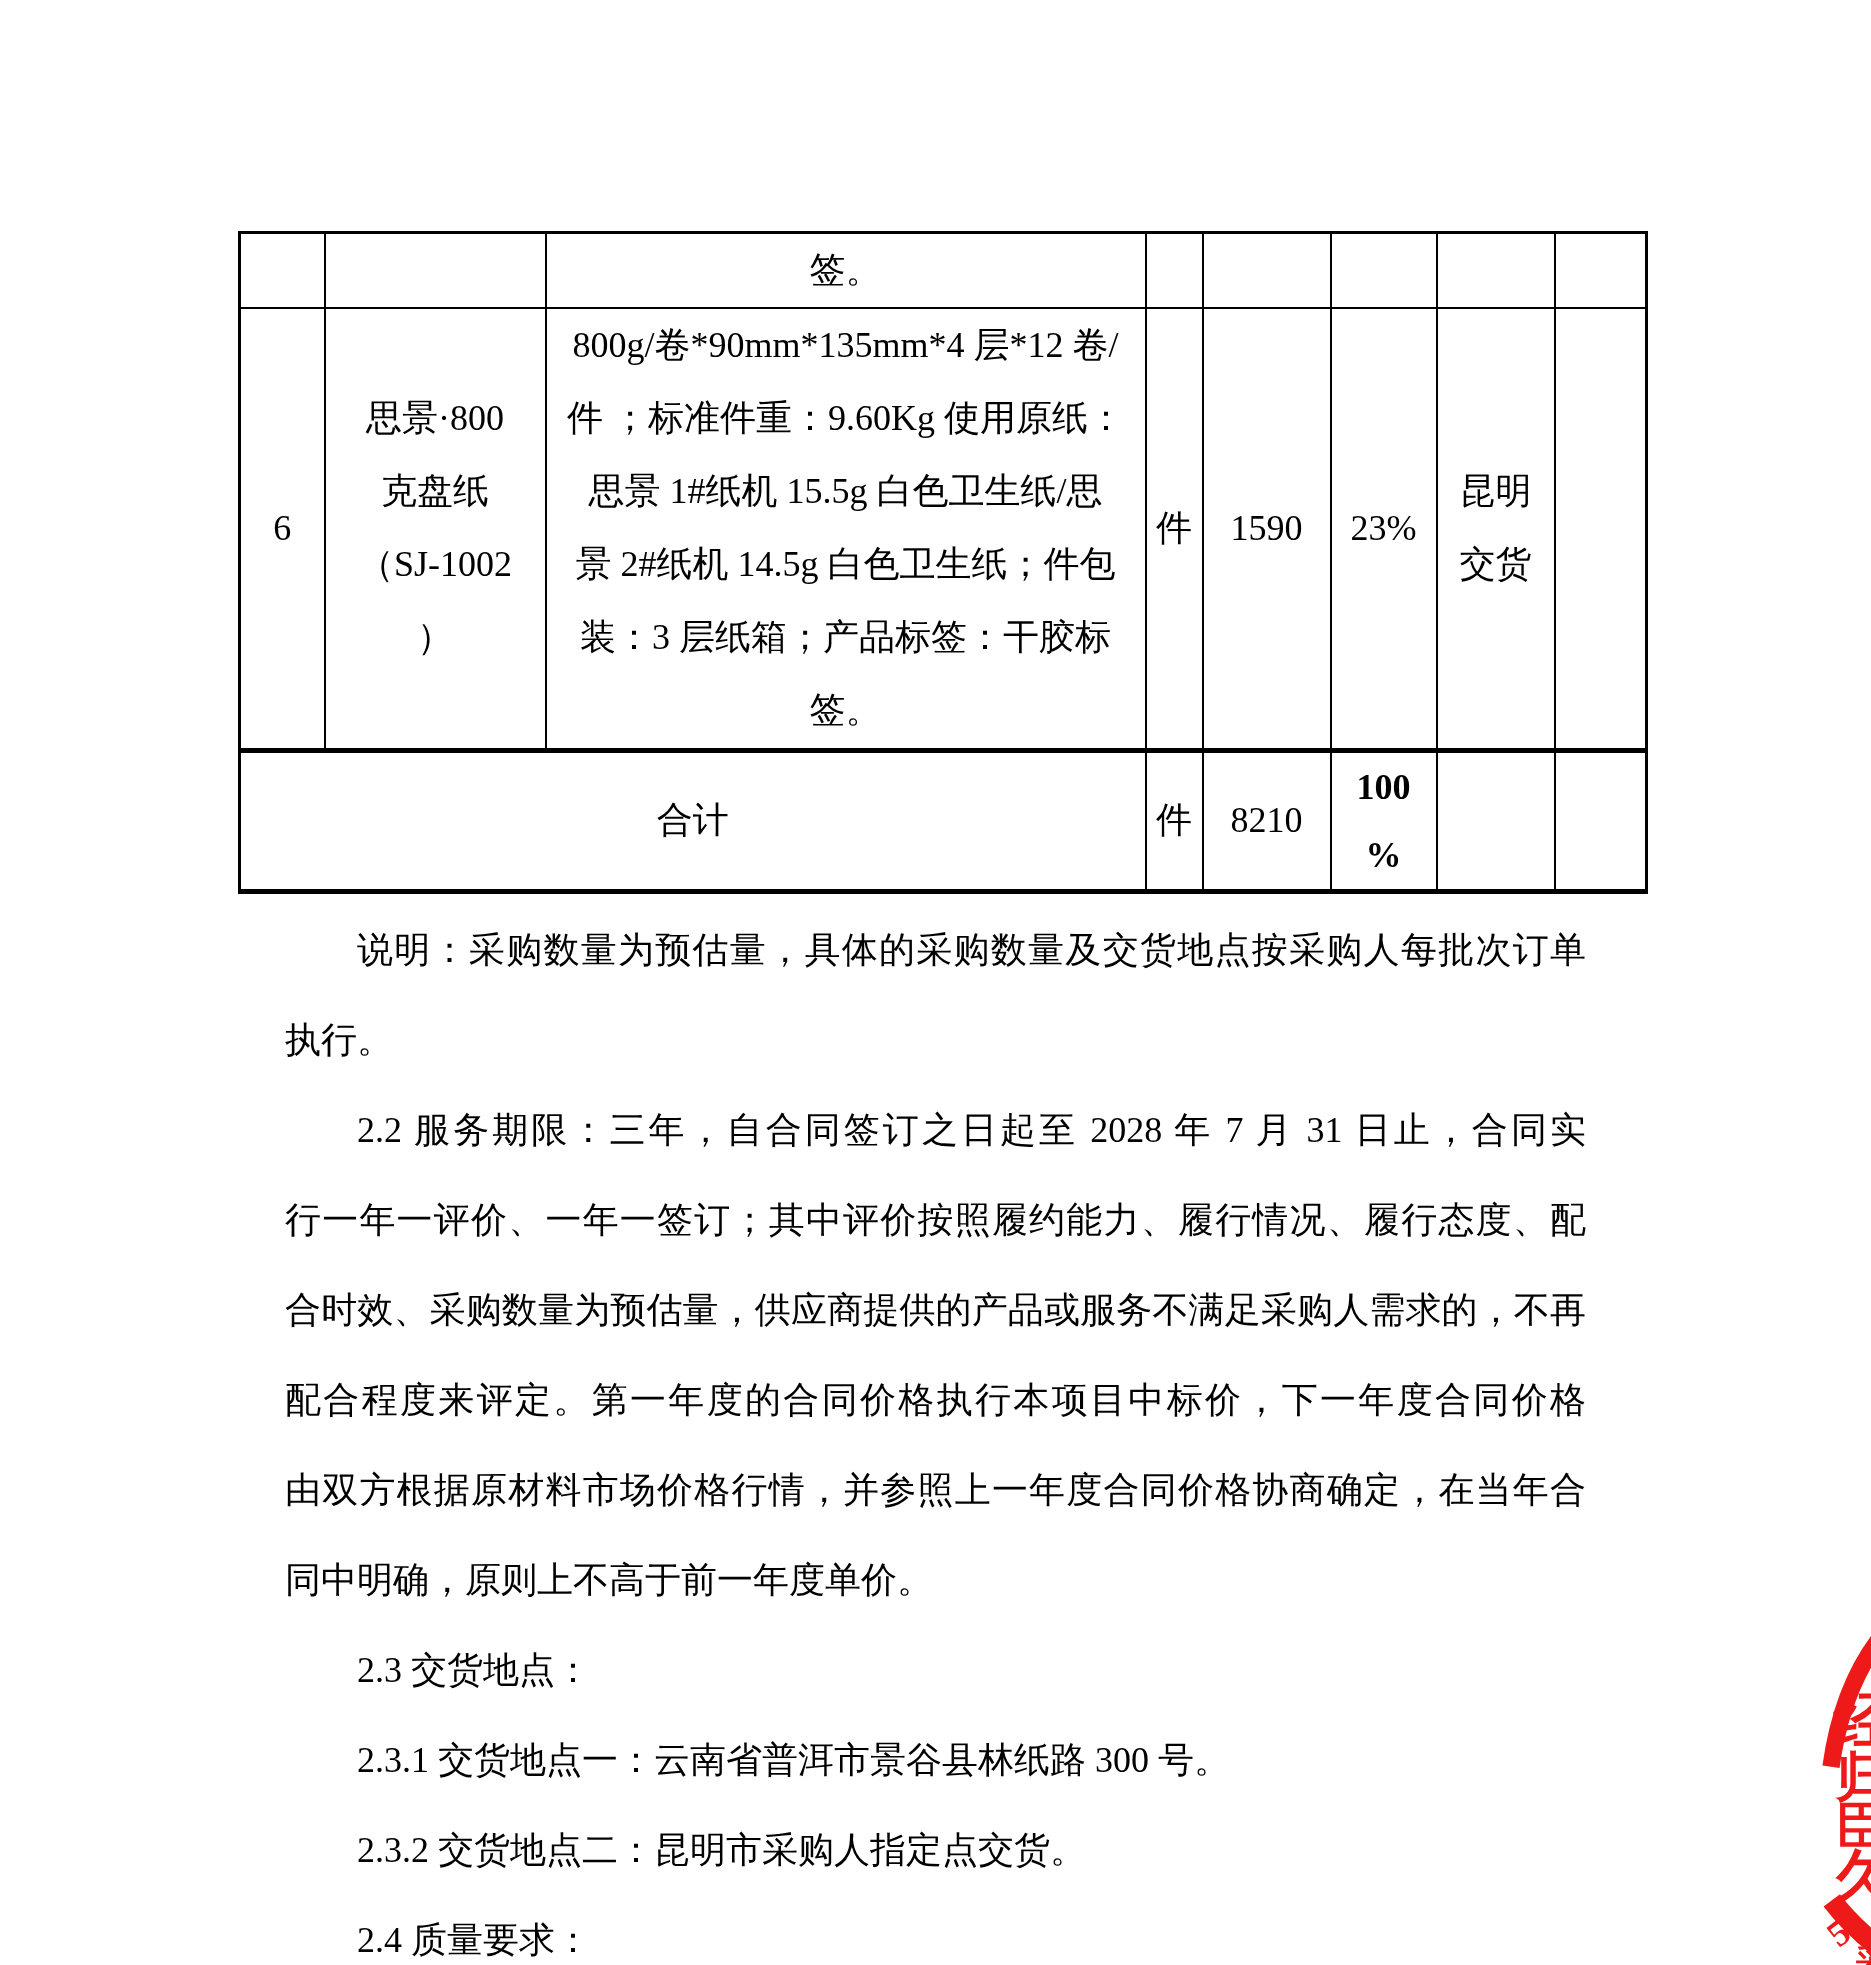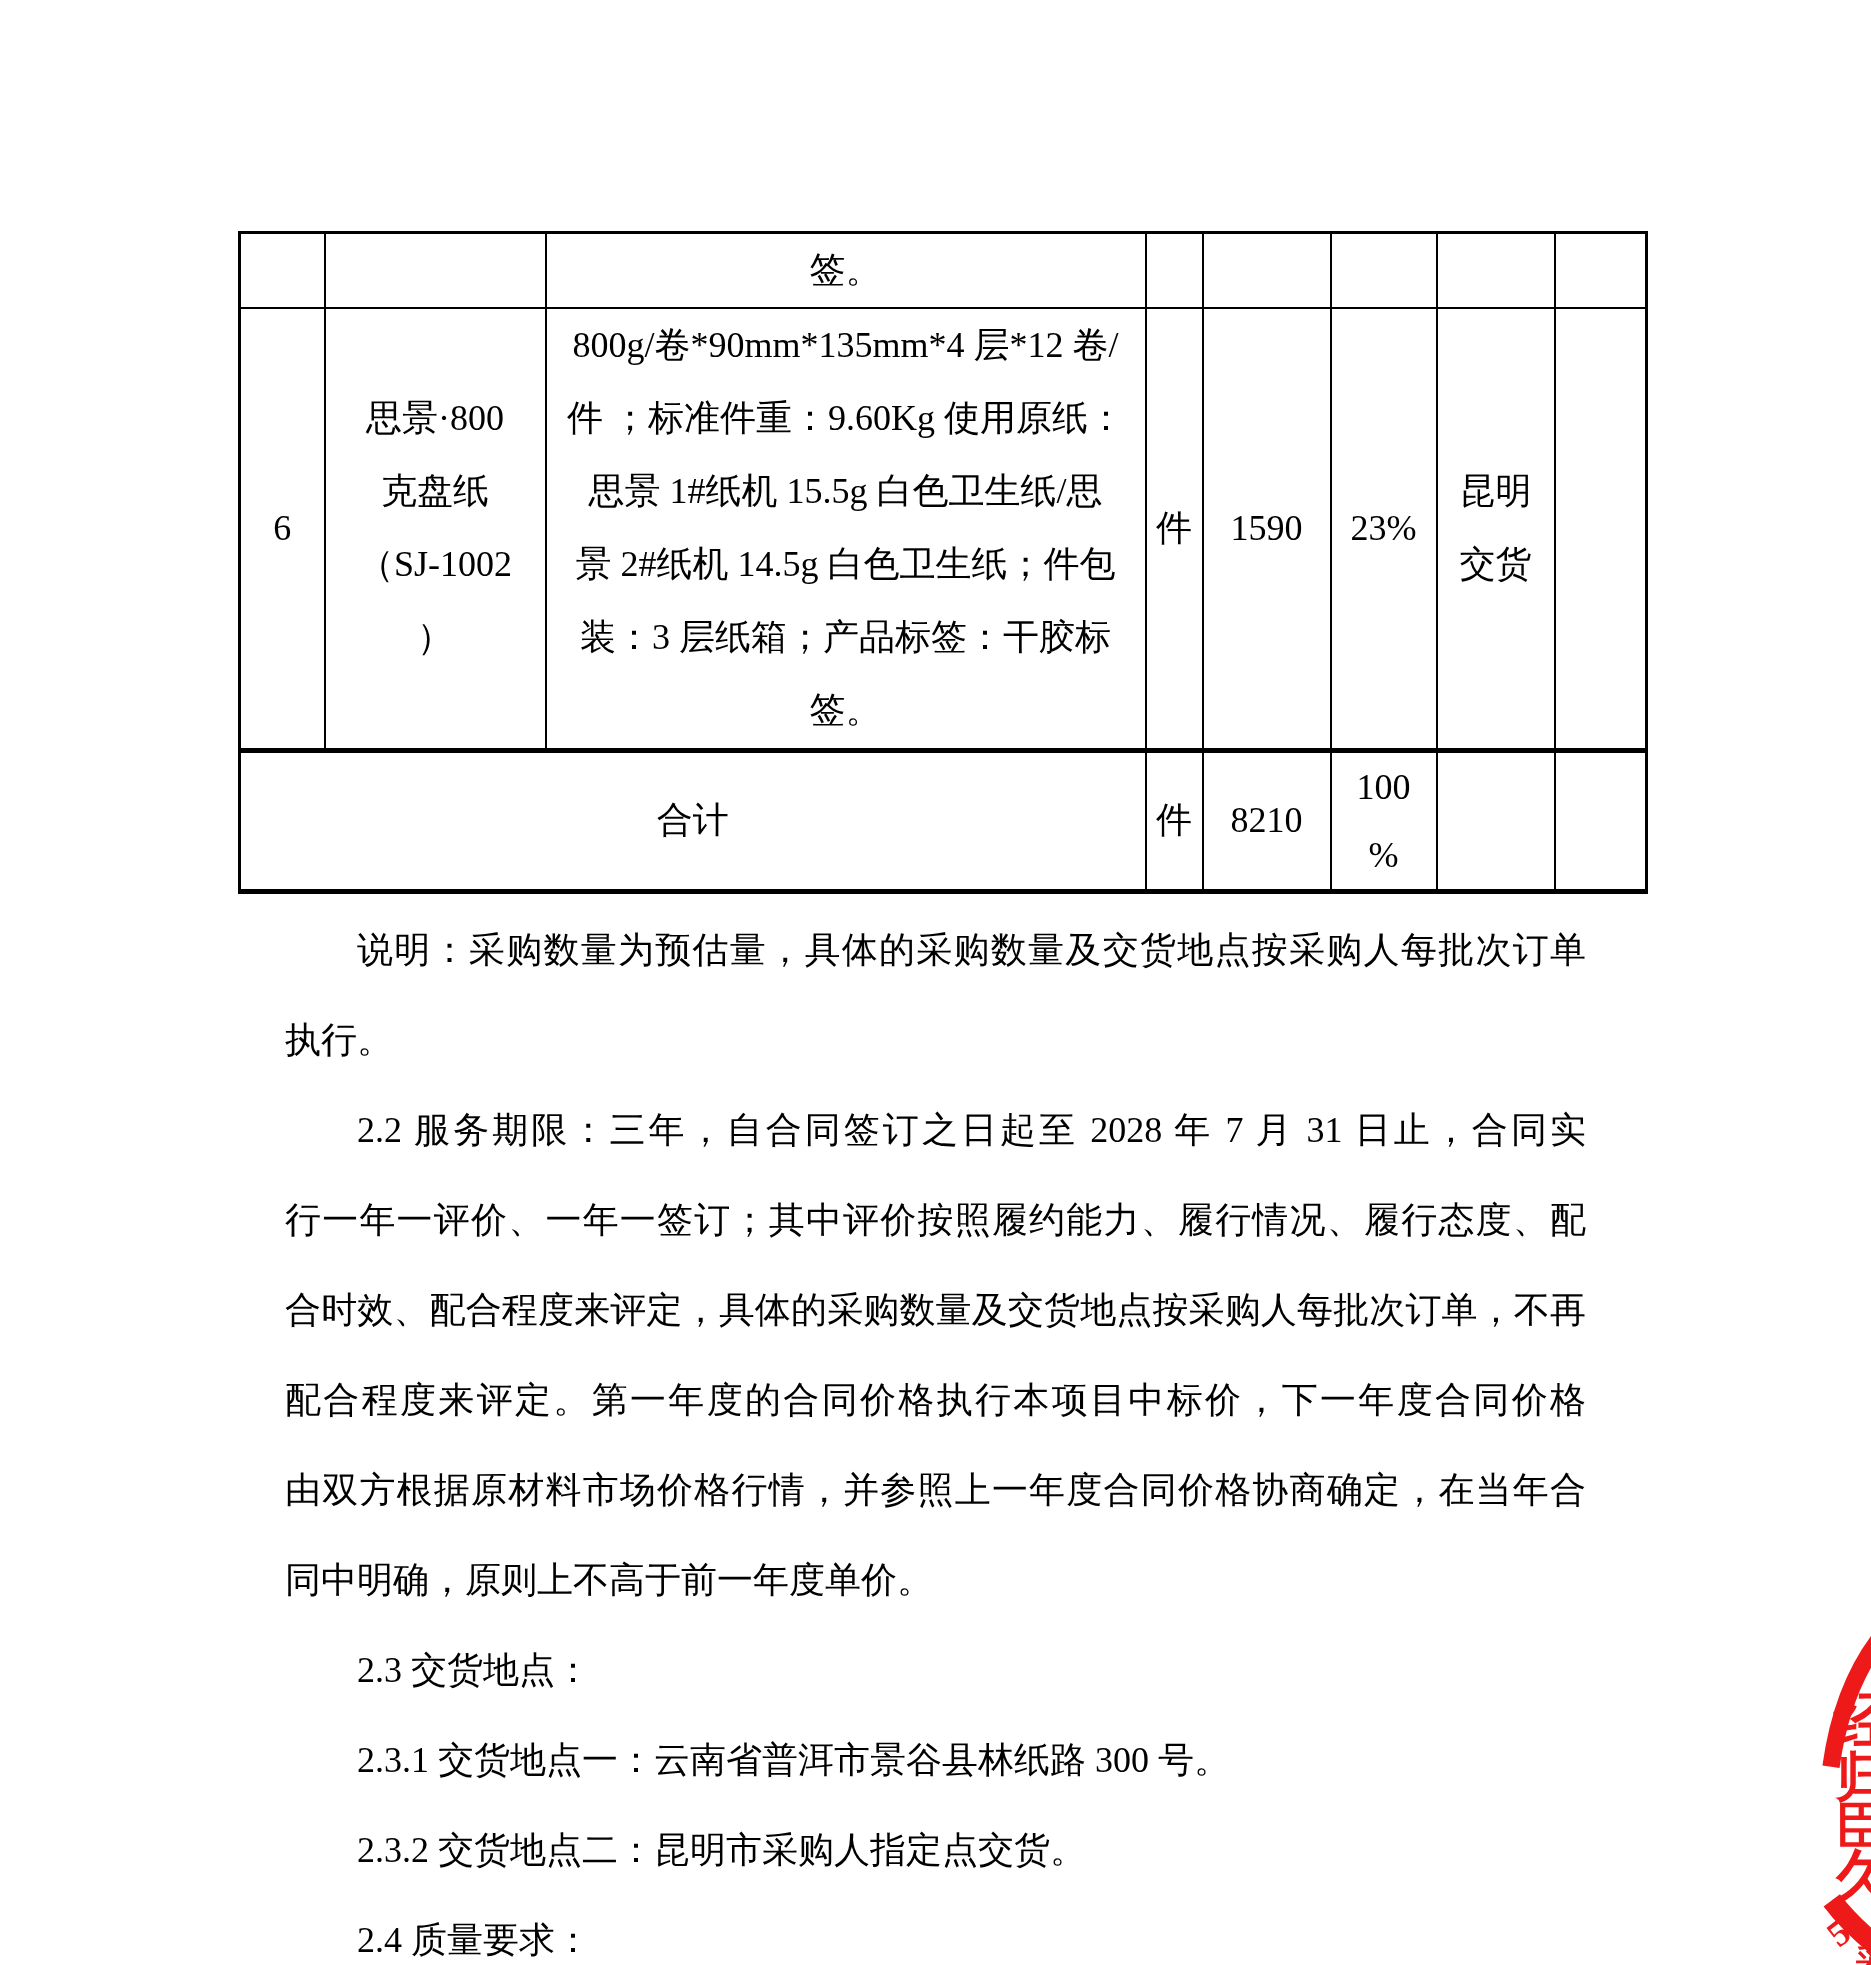--- a/index.html
+++ b/index.html
@@ -15,21 +15,21 @@
   }
   .spec-table td{
     border:2.8px solid #000;text-align:center;vertical-align:middle;
     font-size:36px;line-height:73px;padding:0;overflow:hidden;
   }
   tr.row-carry{height:73px;}
   tr.row-item{height:442px;}
   tr.total-row{height:136px;}
   .spec-table tr.total-row td{border-top:5.1px solid #000;}
   .cell-line{text-align:center;}
-  .pct2 .cell-line{line-height:68px;}
+  .pct2 .cell-line{line-height:68px;font-weight:bold;}
   
   .body-text{
     position:absolute;left:285px;top:905px;width:1301px;
     font-size:36px;color:#000000;
   }
   .bl{
     line-height:90px;height:90px;white-space:nowrap;
     text-align:justify;text-align-last:justify;
   }
   .bl.last{text-align-last:left;}
@@ -104,21 +104,21 @@
       <td></td>
     </tr>
   </tbody>
     </table>
 
   <div class="body-text">
     <div class="bl ind">说明：采购数量为预估量，具体的采购数量及交货地点按采购人每批次订单</div>
     <div class="bl last">执行。</div>
     <div class="bl ind">2.2 服务期限：三年，自合同签订之日起至 2028 年 7 月 31 日止，合同实</div>
     <div class="bl">行一年一评价、一年一签订；其中评价按照履约能力、履行情况、履行态度、配</div>
-    <div class="bl">合时效、配合程度来评定，具体的采购数量及交货地点按采购人每批次订单，不再</div>
+    <div class="bl">合时效、采购数量为预估量，供应商提供的产品或服务不满足采购人需求的，不再</div>
     <div class="bl">配合程度来评定。第一年度的合同价格执行本项目中标价，下一年度合同价格</div>
     <div class="bl">由双方根据原材料市场价格行情，并参照上一年度合同价格协商确定，在当年合</div>
     <div class="bl last">同中明确，原则上不高于前一年度单价。</div>
     <div class="bl ind last">2.3 交货地点：</div>
     <div class="bl ind last">2.3.1 交货地点一：云南省普洱市景谷县林纸路 300 号。</div>
     <div class="bl ind last">2.3.2 交货地点二：昆明市采购人指定点交货。</div>
     <div class="bl ind last">2.4 质量要求：</div>
 
   </div>
 

